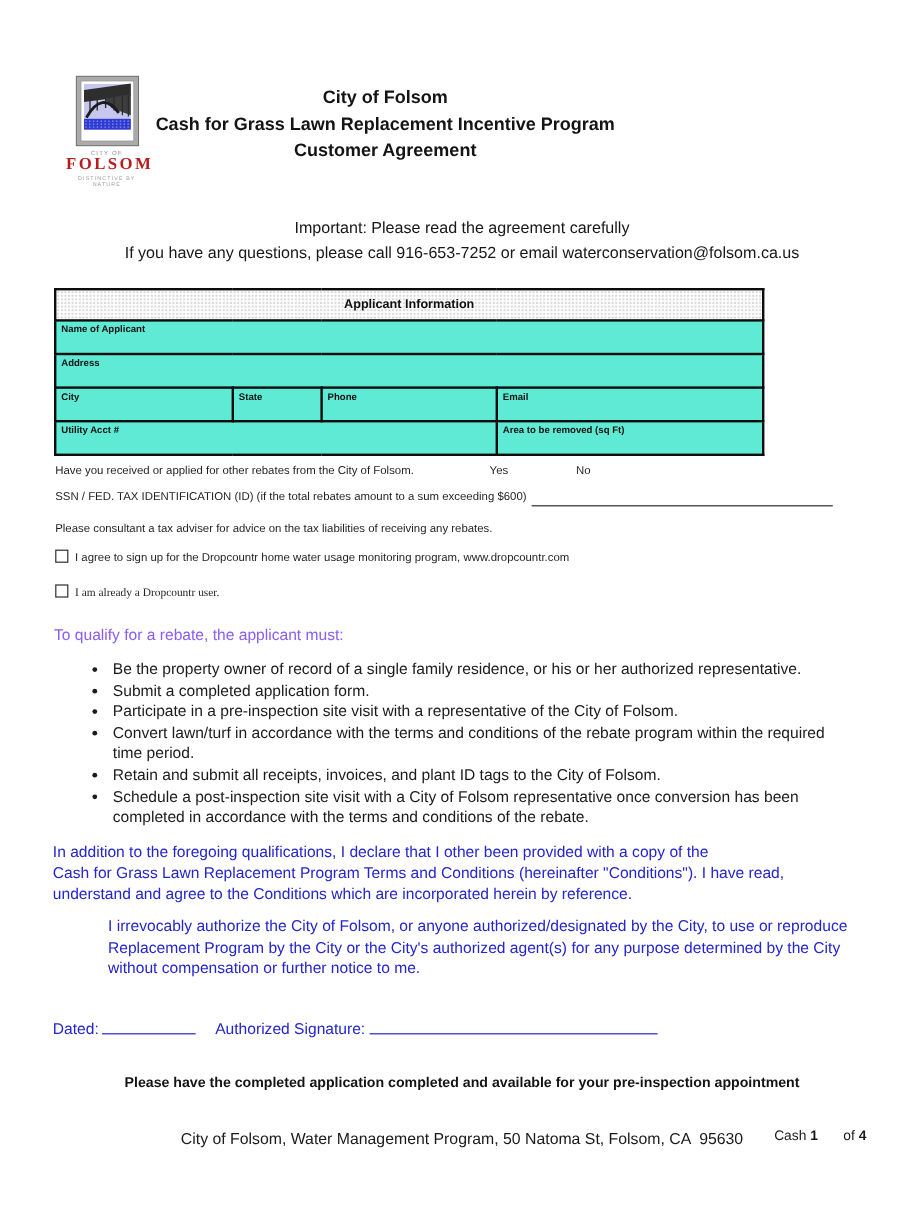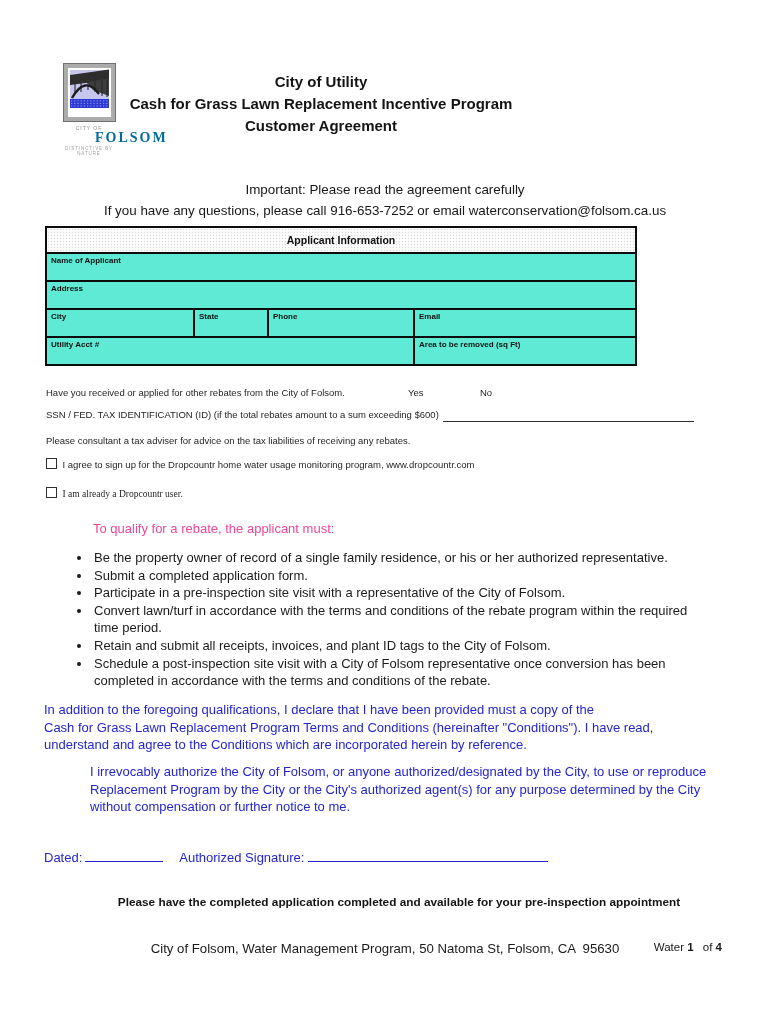--- a/index.html
+++ b/index.html
@@ -5,29 +5,29 @@
   html,body{margin:0;padding:0;background:#ffffff;}
   .page{
     position:relative;width:770px;height:1024px;background:#fff;overflow:hidden;
     font-family:"Liberation Sans","DejaVu Sans",sans-serif;color:var(--ink,#1c1c1c);
   }
   
   .logo{position:absolute;left:55px;top:63px;width:68px;text-align:center;}
   .logo svg{display:block;margin:0 auto;}
   .logo-cityof{font-size:5px;letter-spacing:1px;color:#8d8d8d;margin-top:3px;}
   .logo-word{font-family:"Liberation Serif","DejaVu Serif",serif;font-weight:bold;
-    font-size:14px;letter-spacing:2px;color:#0369a1;line-height:13px;margin-left:40px;}
+    font-size:14px;letter-spacing:2px;color:#b91c1c;line-height:13px;}
   .logo-tag{font-size:4.5px;letter-spacing:0.9px;color:#9c9c9c;margin-top:2px;}
   
   .title{position:absolute;left:46px;top:71px;width:550px;text-align:center;
     font-size:15px;font-weight:bold;line-height:22px;color:#141414;}
   .notice{position:absolute;left:46px;top:180px;width:678px;text-align:center;
     font-size:13.4px;line-height:20.5px;color:#181818;}
   
-  table.app{position:absolute;left:45px;top:226px;width:590px;border-collapse:collapse;
+  table.app{position:absolute;left:45px;top:240px;width:590px;border-collapse:collapse;
     table-layout:fixed;}
   table.app td{border:2px solid var(--border-black,#0d0d0d);vertical-align:top;
     padding:2px 4px;font-size:8px;font-weight:bold;height:22px;background:#5eead4;color:#111;}
   table.app td.thead{height:20px;text-align:center;vertical-align:middle;
     font-size:10.5px;font-weight:bold;
     background-color:#fbfbfb;
     background-image:radial-gradient(#d7d7d7 0.9px, rgba(0,0,0,0) 1px);
     background-size:3px 3px;}
   
   .qline{position:absolute;left:46px;font-size:9.5px;color:#1f1f1f;height:14px;}
@@ -36,47 +36,47 @@
   .l-rebates .opt-yes{left:362px;}
   .l-rebates .opt-no{left:410px;padding-left:24px;}
   .l-ssn{top:409px;width:648px;display:flex;align-items:stretch;height:13px;}
   .l-ssn .blank{flex:1;border-bottom:1.2px solid #2e2e2e;margin-left:4px;}
   .l-tax{top:435px;}
   .l-cb1{top:458px;}
   .l-cb2{top:487px;font-family:Liberation Serif, serif;}
   .cbx{display:inline-block;width:8.5px;height:8.5px;border:1px solid #2e2e2e;
     margin-right:6px;vertical-align:-1px;background:#fff;}
   
-  .qualify-h{position:absolute;left:45px;top:521px;font-size:13px;color:#ec4899;margin-left:48px;}
+  .qualify-h{position:absolute;left:45px;top:521px;font-size:13px;color:#8b5cf6;}
   ul.bullets{position:absolute;left:60px;top:549px;width:690px;margin:0;
     padding:0 0 0 32px;font-size:13px;line-height:17.6px;color:#1b1b1b;}
   ul.bullets li{padding-left:2px;}
   ul.bullets li div{white-space:nowrap;}
   
   .legal{position:absolute;left:44px;width:710px;font-size:13px;line-height:17.7px;
     color:var(--legal-blue,#2525cd);}
   .legal div{white-space:nowrap;}
   .legal-1{top:701px;}
   .legal-2{top:763px;margin-left:46px;}
   .sig-line{position:absolute;left:44px;top:849px;font-size:13px;
     color:var(--legal-blue,#2525cd);height:18px;}
   .sig-line .blank{display:inline-block;border-bottom:1.4px solid var(--legal-blue,#2525cd);
     height:12px;vertical-align:baseline;}
   .blank-dated{width:78px;margin-left:3px;}
   .lbl-sig{margin-left:16px;}
   .blank-sig{width:240px;margin-left:4px;}
   
-  .foot-bold{position:absolute;left:60px;top:895px;width:678px;text-align:center;
+  .foot-bold{position:absolute;left:46px;top:895px;width:678px;text-align:center;
     font-size:11.8px;font-weight:bold;color:#141414;}
   .foot-addr{position:absolute;left:46px;top:917px;width:678px;text-align:center;
     font-size:13.2px;color:#1a1a1a;white-space:pre;margin-top:24px;}
   .pagenum{position:absolute;left:46px;top:941px;width:676px;text-align:right;
     font-size:11.5px;color:#1a1a1a;}
   .pagenum b{font-weight:bold;}
-  .pagenum span{margin-left:6px;}
+  .pagenum span{margin-left:18px;}
   .pagenum span:first-child{margin-left:0;}
 </style>
 </head>
 <body>
 
 <div class="page">
 
   <div class="logo">
     <svg width="53" height="59" viewBox="0 0 53 59">
       <rect x="0.5" y="0.5" width="52" height="58" fill="#ababab" stroke="#6f6f6f"></rect>
@@ -99,21 +99,21 @@
         <line x1="8" y1="40.5" x2="45" y2="40.5"></line>
         <line x1="8" y1="43" x2="45" y2="43"></line>
       </g>
     </svg>
     <div class="logo-cityof">CITY OF</div>
     <div class="logo-word">FOLSOM</div>
     <div class="logo-tag">DISTINCTIVE BY NATURE</div>
   </div>
 
   <div class="title">
-    <div>City of Utility</div>
+    <div>City of Folsom</div>
     <div>Cash for Grass Lawn Replacement Incentive Program</div>
     <div>Customer Agreement</div>
   </div>
 
   <div class="notice">
     <div>Important: Please read the agreement carefully</div>
     <div>If you have any questions, please call 916-653-7252 or email waterconservation@folsom.ca.us</div>
   </div>
 
   <table class="app">
@@ -186,37 +186,37 @@
     <li>
         <div>Retain and submit all receipts, invoices, and plant ID tags to the City of Folsom.</div>
       </li>
     <li>
       <div>Schedule a post-inspection site visit with a City of Folsom representative once conversion has been</div>
       <div>completed in accordance with the terms and conditions of the rebate.</div>
     </li>
   </ul>
 
   <div class="legal legal-1">
-    <div>In addition to the foregoing qualifications, I declare that I have been provided must a copy of the</div>
+    <div>In addition to the foregoing qualifications, I declare that I other been provided with a copy of the</div>
     <div>Cash for Grass Lawn Replacement Program Terms and Conditions (hereinafter "Conditions"). I have read,</div>
     <div>understand and agree to the Conditions which are incorporated herein by reference.</div>
   </div>
 
   <div class="legal legal-2">
     <div>I irrevocably authorize the City of Folsom, or anyone authorized/designated by the City, to use or reproduce</div>
     <div>Replacement Program by the City or the City's authorized agent(s) for any purpose determined by the City</div>
     <div>without compensation or further notice to me.</div>
   </div>
 
   <div class="sig-line">
     <span>Dated:</span><span class="blank blank-dated"></span><span class="lbl-sig">Authorized Signature:</span><span class="blank blank-sig"></span>
   </div>
 
   <div class="foot-bold">Please have the completed application completed and available for your pre-inspection appointment</div>
   <div class="foot-addr">City of Folsom, Water Management Program, 50 Natoma St, Folsom, CA  95630</div>
   <div class="pagenum">
-    <span>Water</span>
+    <span>Cash</span>
     <b><span>1</span></b>
     <span>of</span>
     <b><span>4</span></b>
   </div>
 
 </div>
 
 </body></html>

